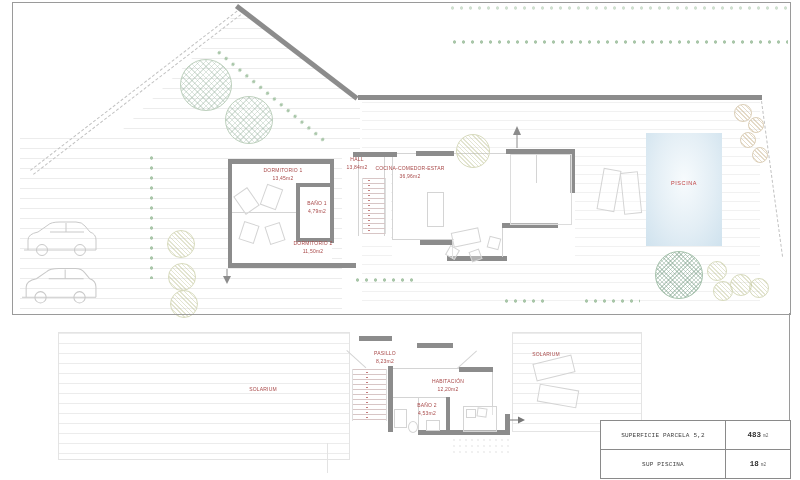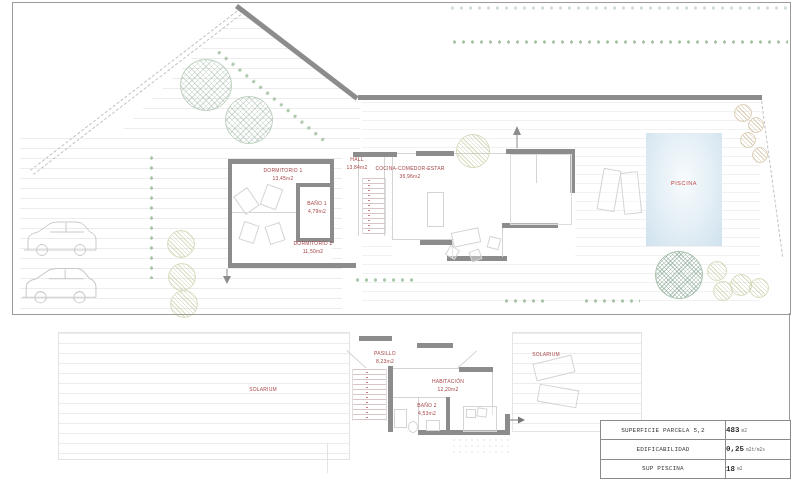--- a/index.html
+++ b/index.html
@@ -43,21 +43,21 @@
   
   .frame{position:absolute;border:1px solid #9a9a9a;}
   .vline{position:absolute;background:#9a9a9a;}
   
   .stable{position:absolute;left:600px;top:420px;width:189px;height:57px;border:1px solid #8a8a8a;
           display:flex;flex-direction:column;background:#fff;z-index:9;}
   .srow{flex:1;display:flex;align-items:stretch;}
   .srow + .srow{border-top:1px solid #8a8a8a;}
   .sl{flex:1;border-right:1px solid #8a8a8a;display:flex;align-items:center;justify-content:center;
       font-family:"Liberation Mono",monospace;font-size:6px;color:#3f3f3f;letter-spacing:.2px;}
-  .sv{width:64px;display:flex;align-items:center;justify-content:flex-start;
+  .sv{width:64px;display:flex;align-items:center;justify-content:center;
       font-family:"Liberation Mono",monospace;font-size:7.5px;font-weight:bold;color:#2e2e2e;}
   .sunit{font-size:4.5px;font-weight:normal;color:#6a6a6a;margin-left:2px;}
   svg{display:block;}
 </style>
 </head>
 <body>
 
 <div id="sheet">
 
   <div class="hatch" style="left:20px;top:138px;width:322px;height:172px;"></div>
@@ -261,27 +261,20 @@
 
   <div class="stable">
     <div class="srow">
       <div class="sl">SUPERFICIE PARCELA 5,2</div>
       <div class="sv">
         <span>483</span>
         <span class="sunit">m2</span>
       </div>
     </div>
     <div class="srow">
-      <div class="sl">EDIFICABILIDAD</div>
-      <div class="sv">
-        <span>0,25</span>
-        <span class="sunit">m2t/m2s</span>
-      </div>
-    </div>
-    <div class="srow">
       <div class="sl">SUP PISCINA</div>
       <div class="sv">
         <span>18</span>
         <span class="sunit">m2</span>
       </div>
     </div>
   </div>
 
 </div>
 

